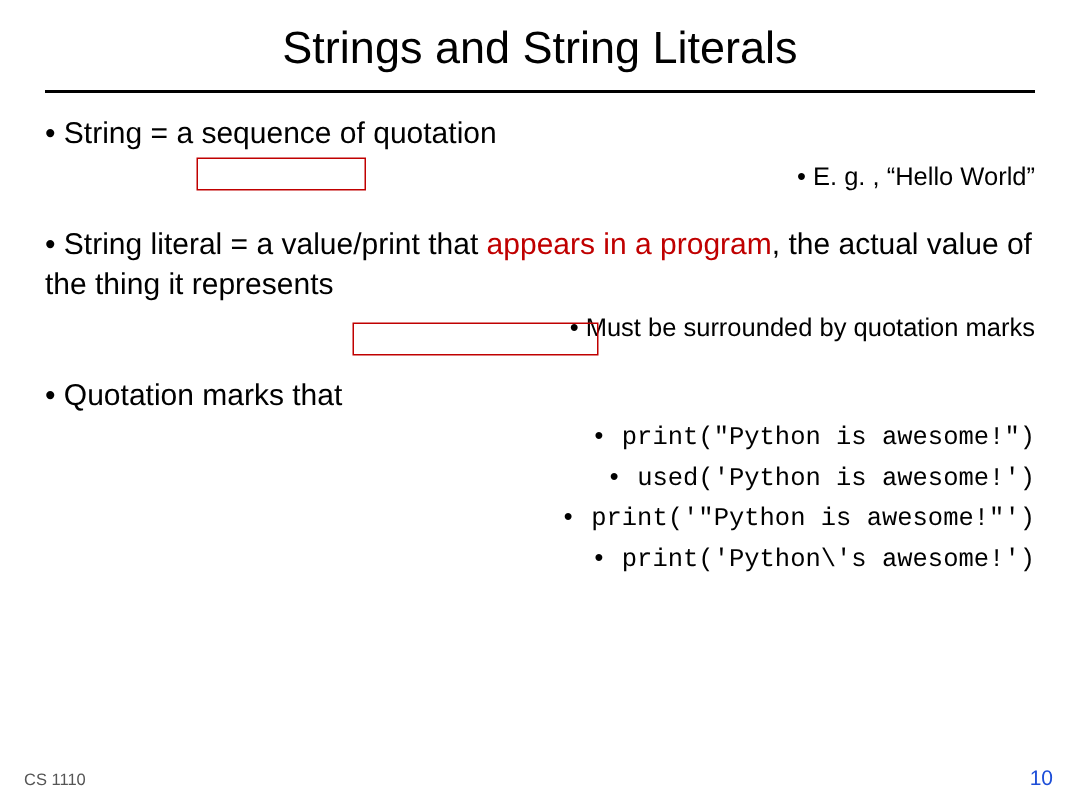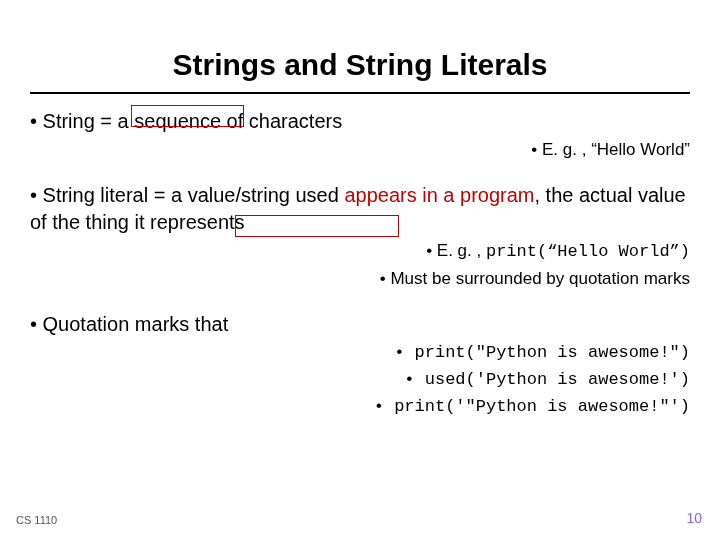--- a/index.html
+++ b/index.html
@@ -13,24 +13,23 @@
     overflow: hidden;
   }
   .slide {
     width: 720px;
     height: 540px;
     position: relative;
     padding: 16px 30px 0 30px;
   }
   .title {
     font-size: 30px;
-    font-weight: bold;
+    font-weight: normal;
     text-align: center;
     margin-bottom: 10px;
-    margin-top: 32px;
   }
   .hr {
     border: none;
     border-top: 2px solid #000;
     margin: 0 0 14px 0;
   }
   .content {
     font-size: 20px;
     line-height: 1.35;
   }
@@ -75,66 +74,66 @@
     bottom: 14px;
     font-size: 11px;
     color: #555;
     text-align: center;
   }
   .footer-right {
     position: absolute;
     right: 18px;
     bottom: 14px;
     font-size: 14px;
-    color: #8b5cf6;
+    color: #1d4ed8;
   }
 </style>
 </head>
 <body>
 
 <div class="slide">
 
   <div class="title">Strings and String Literals</div>
   <hr class="hr">
 
   <div class="content">
 
     <div class="b1 bp">
-      <span>String = a sequence of characters</span>
+      <span>String = a sequence of quotation</span>
     </div>
     <div class="b2 bp">
       <span>E. g. ,   </span><span>“Hello World”</span>
     </div>
 
     <div class="gap"></div>
 
     <div class="b1 bp">
-      <span>String literal = a value/string used </span><span class="red">appears in a program</span><span>, the actual value of the thing it represents</span>
-    </div>
-    <div class="b2 bp">
-      <span>E. g. ,  </span><span class="mono">print(“Hello World”)</span>
+      <span>String literal = a value/print that </span><span class="red">appears in a program</span><span>, the actual value of the thing it represents</span>
     </div>
     <div class="b2 bp">
       <span>Must be surrounded by quotation marks</span>
     </div>
 
     <div class="gap"></div>
 
     <div class="b1 bp">
       <span>Quotation marks that</span>
     </div>
     <div class="b2 bp mono">
       <span>print("Python is awesome!")</span>
     </div>
     <div class="b2 bp mono">
       <span>used('Python is awesome!')</span>
     </div>
     <div class="b2 bp mono">
       <span>print('"Python is awesome!"')</span>
     </div>
+    <div class="b2 bp mono">
+      <span>print('Python\'s awesome!')</span>
+    </div>
 
   </div>
 
   <div class="box1"></div>
   <div class="box2"></div>
 
   <div class="footer-left">CS 1110</div>
   <div class="footer-right">10</div>
 
 </div>

